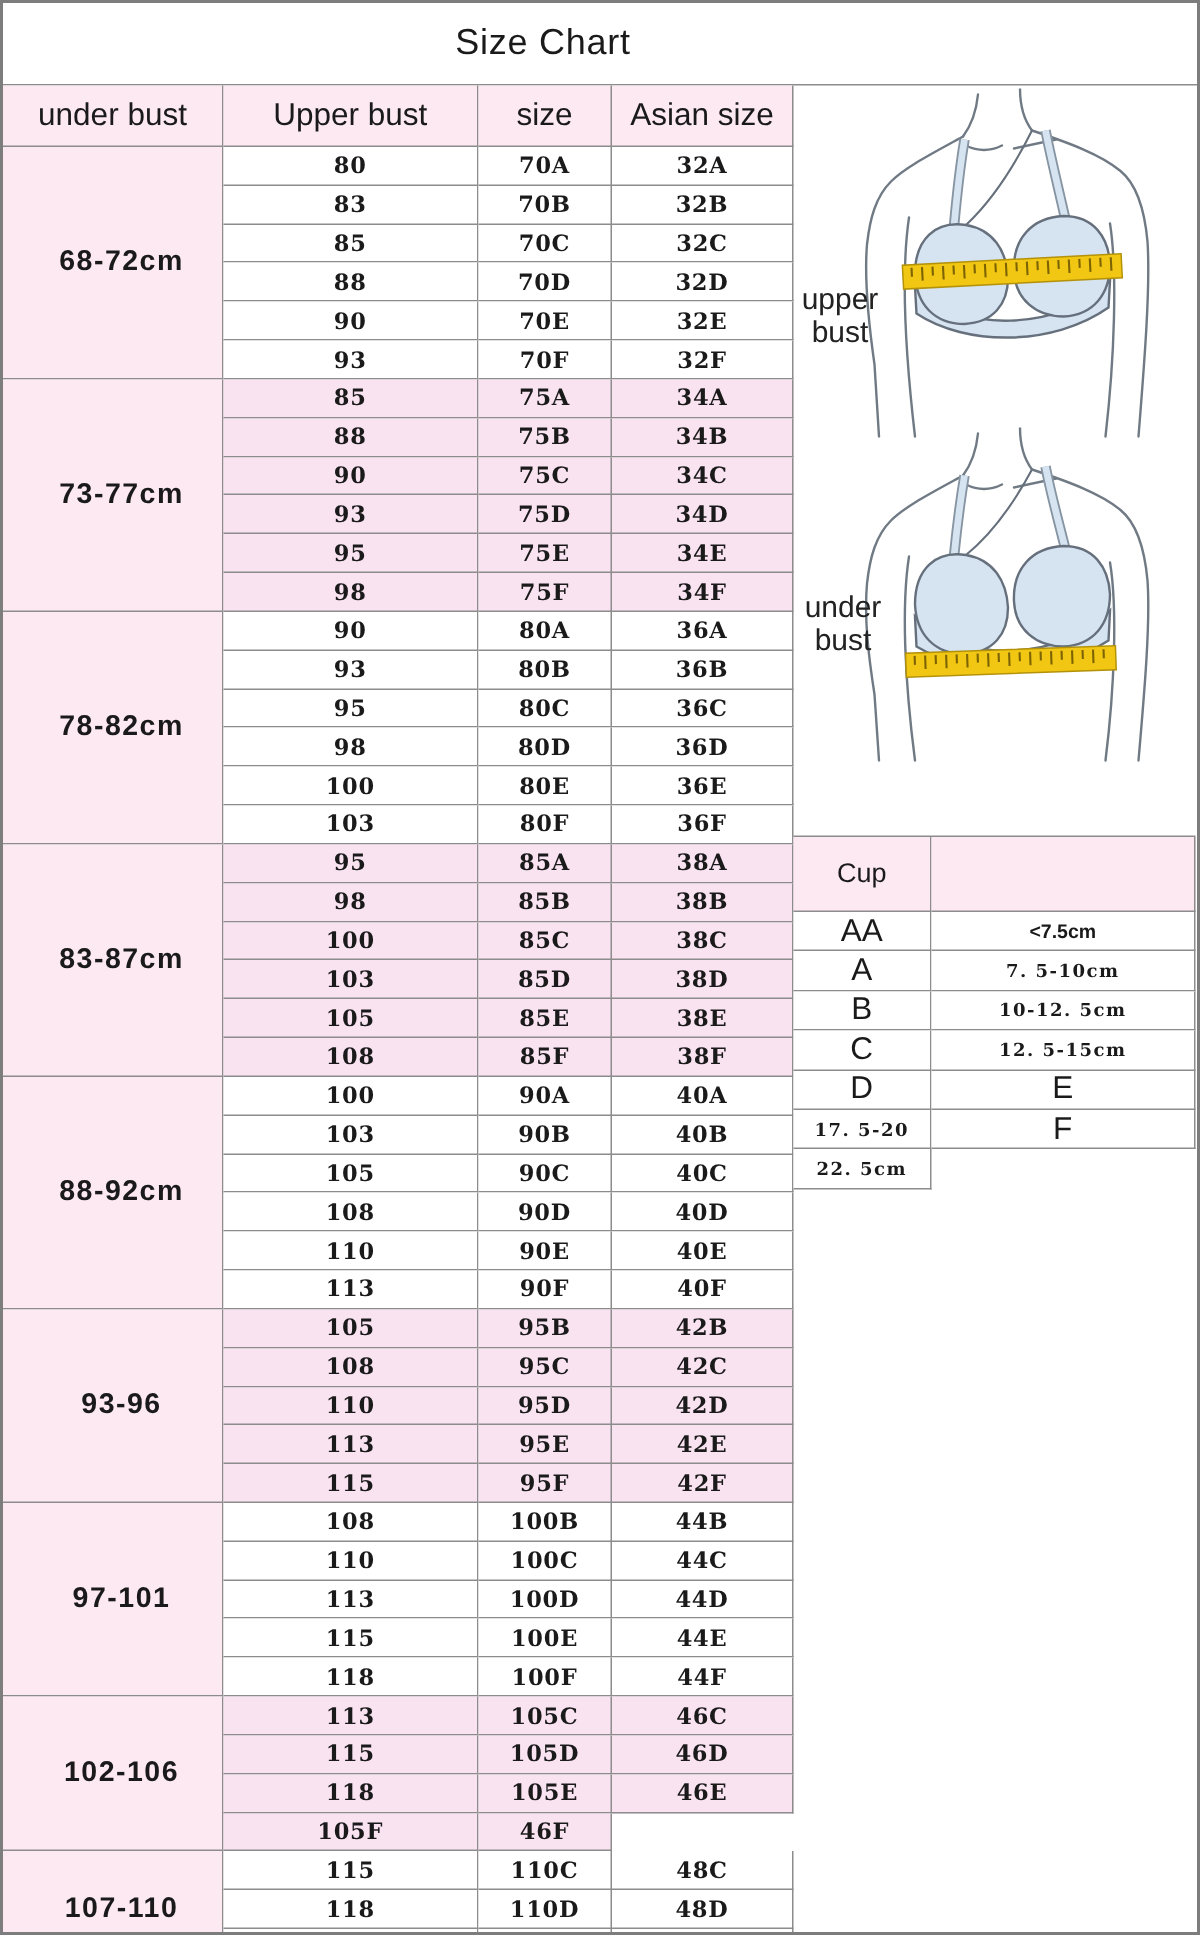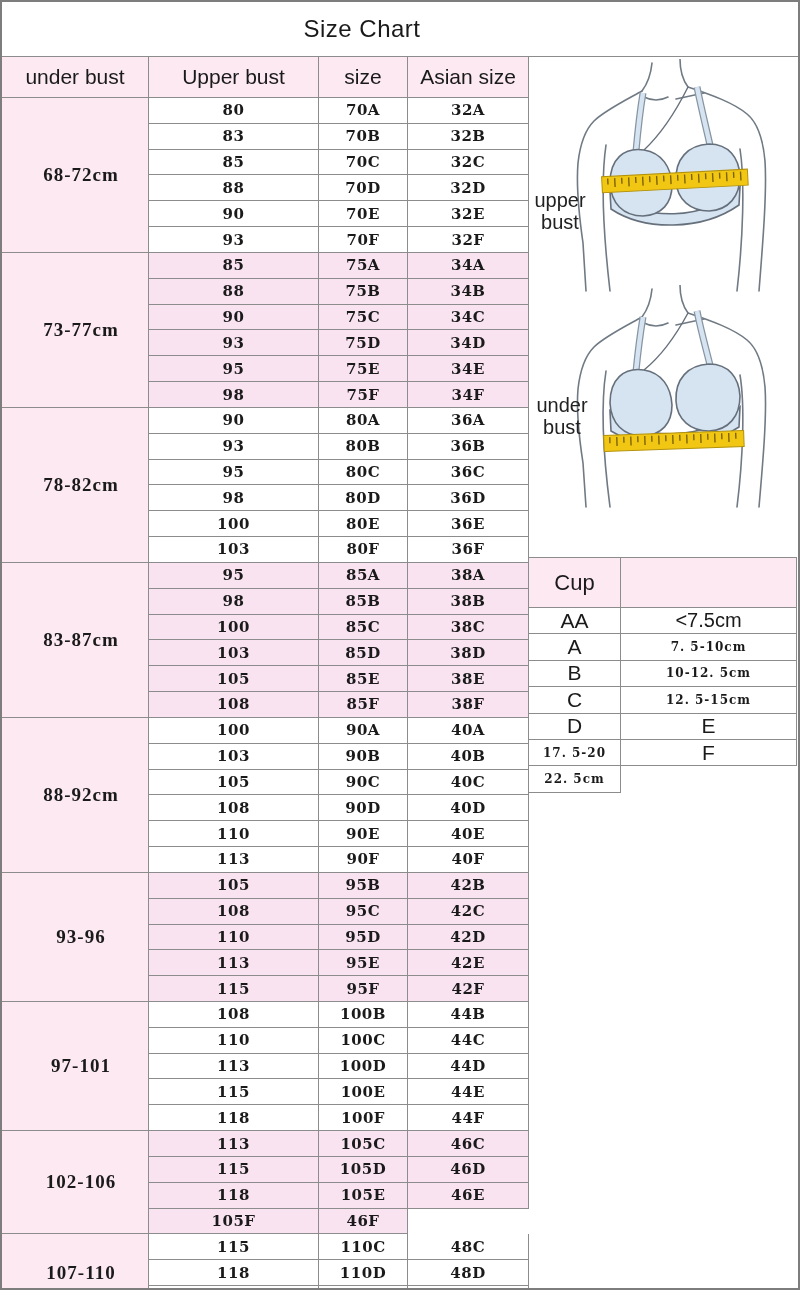--- a/index.html
+++ b/index.html
@@ -23,21 +23,21 @@
     grid-template-rows:41px repeat(47,25.83px);
   }
   .c{
     display:flex;align-items:center;justify-content:center;
     border-right:1px solid #8c8c8c;border-bottom:1px solid #8c8c8c;
     box-sizing:border-box;background:#fff;overflow:hidden;
   }
   .hcell{background:#fce9f2;font-size:21px;font-weight:500;}
   .group-cell{
     background:#fce9f2;grid-column:1;
-    font-family:Liberation Serif, serif;font-size:19px;font-weight:600;letter-spacing:1px;padding-left:12px;
+    font-family:Liberation Sans, sans-serif;font-size:19px;font-weight:600;letter-spacing:1px;padding-left:12px;
   }
   .val-cell{
     font-family:"DejaVu Serif",serif;font-size:15px;font-weight:600;letter-spacing:0.5px;
   }
   .val-cell.shaded{background:#f9e3f1;}
   
   .fig{position:absolute;}
   .fig1{left:550px;top:57px;width:240px;height:235px;}
   .fig2{left:550px;top:283px;width:240px;height:225px;}
   .figlabel{
@@ -46,27 +46,27 @@
   }
   .l1{left:526px;top:187px;}
   .l2{left:528px;top:392px;}
   
   .cup-grid{
     position:absolute;left:527px;top:555px;width:268px;
     display:grid;grid-template-columns:92px 176px;
     grid-template-rows:50px repeat(7,26.4px);
     border-top:1px solid #8c8c8c;
   }
-  .cup-header{background:#fce9f2;font-size:22px;font-weight:500;}
+  .cup-header{background:#fce9f2;font-size:18px;font-weight:500;}
   .cup-header-empty{background:#fce9f2;}
   .cup-letter{font-size:21px;font-weight:400;}
   .cup-range{
     font-family:"DejaVu Serif",serif;font-size:12px;font-weight:600;letter-spacing:1px;
   }
-  .cup-range.bold{font-family:"Liberation Sans",sans-serif;font-weight:400;letter-spacing:0;font-size:20px;}
+  .cup-range.bold{font-family:"Liberation Sans",sans-serif;font-weight:700;letter-spacing:0;font-size:13px;}
 </style>
 </head>
 <body>
 
 <div class="screen">
 
   <div class="title">
     <span>Size Chart</span>
   </div>
 

